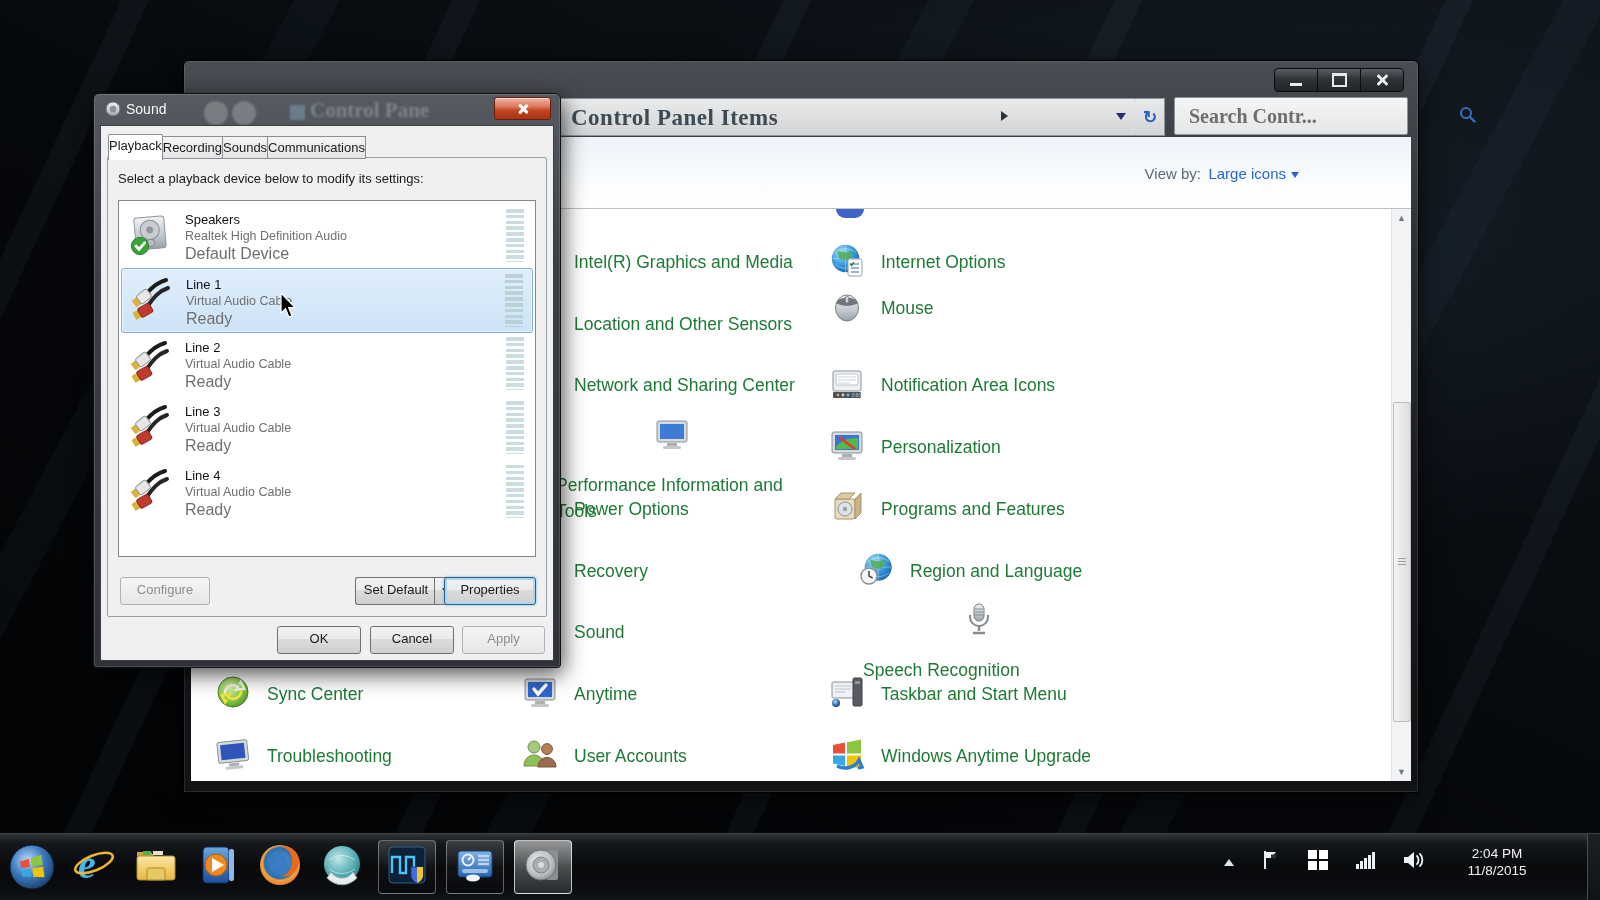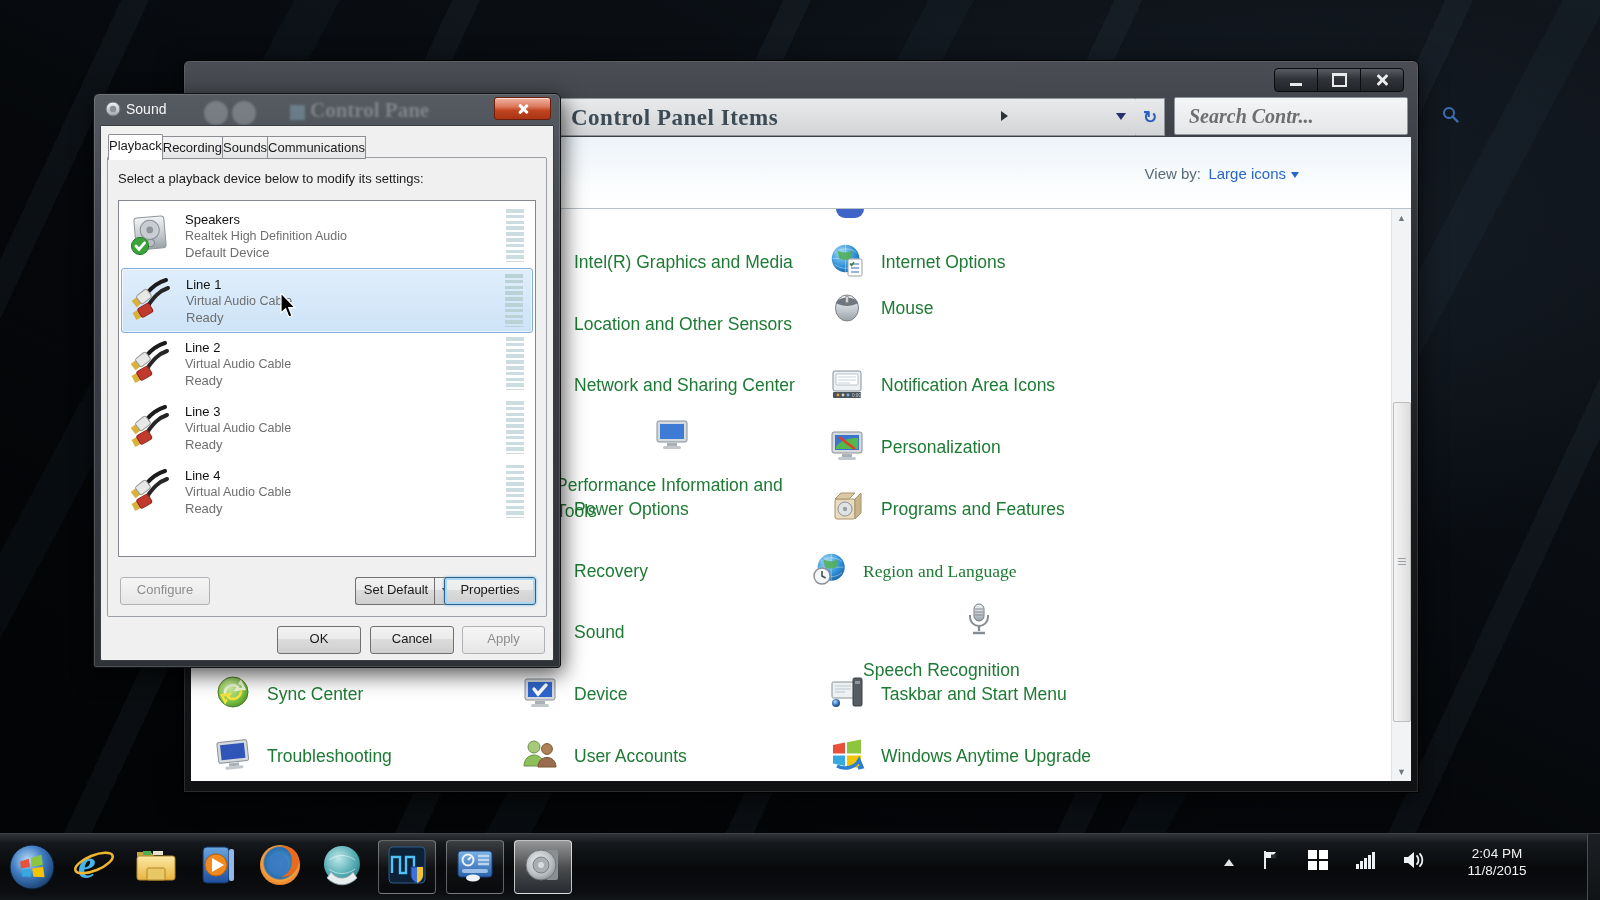--- a/index.html
+++ b/index.html
@@ -29,21 +29,21 @@
   .address-text{position:absolute;left:200px;top:6px;font-family:"Liberation Serif",serif;
     font-weight:bold;font-size:23px;color:var(--address_text,#3d4b55);letter-spacing:.5px}
   .address-caret{position:absolute;left:630px;top:12px;width:0;height:0;border-left:7px solid #2c3338;border-top:5px solid transparent;border-bottom:5px solid transparent}
   .address-drop{position:absolute;right:10px;top:14px;width:0;height:0;border-top:7px solid #26306e;border-left:5px solid transparent;border-right:5px solid transparent}
   .refresh-btn{position:absolute;left:946px;top:3px;width:28px;height:36px;background:linear-gradient(#e9eaeb,#d2d4d6);
     border:1px solid #8f959b;border-left:none;display:flex;align-items:center;justify-content:center;
     color:#2b5fc0;font-size:17px;font-weight:bold}
   .search-box{position:absolute;left:984px;top:2px;width:232px;height:36px;background:linear-gradient(#f4f5f6,#e4e6e8);
     border:1px solid #8f959b;border-radius:2px;display:flex;align-items:center}
   .search-input{flex:1;border:none;background:transparent;outline:none;padding:0 4px 0 14px;
-    font-family:"Liberation Serif",serif;font-style:italic;font-weight:bold;font-size:20px;color:#555}
+    font-family:"Liberation Serif",serif;font-weight:bold;font-size:20px;color:#555}
   .search-input::placeholder{color:#6e6e6e}
   .search-icon{margin-right:10px}
   .cp-band{position:absolute;left:7px;right:7px;top:76px;height:71px;
     background:linear-gradient(#edf3f9,#fbfdfe 70%,#ffffff);border-bottom:1px solid #cdd5dc}
   .viewby{position:absolute;right:110px;top:28px;font-size:15px;color:#5a6a75} 
   .viewlink{position:absolute;right:112px;top:28px;font-size:15px;color:#2a66c8;white-space:nowrap}
   .viewlink .dd{display:inline-block;width:0;height:0;border-top:6px solid #2a66c8;border-left:4px solid transparent;border-right:4px solid transparent;margin-left:5px;vertical-align:middle}
   .cp-content{position:absolute;left:7px;right:7px;top:147px;bottom:11px;background:#fff;border-top:1px solid #b9c2ca}
   .cp-item{position:absolute;width:300px;height:62px;display:flex;align-items:center;gap:16px;cursor:pointer}
   .cp-item .lbl{font-size:17.5px;color:var(--item_green,#1e7a34);line-height:26px;width:232px}
@@ -78,21 +78,21 @@
   .tab:first-child{border-left:1px solid #8c8e94}
   .tab.active{height:25px;background:#fff;border:1px solid #8c8e94;border-bottom:none;position:relative;top:1px;border-radius:2px 2px 0 0}
   .tabpage{position:absolute;left:6px;right:6px;top:31px;height:458px;background:#f0f0f0;border:1px solid #9aa0a6;border-radius:0 2px 2px 2px}
   .prompt{position:absolute;left:10px;top:13px;font-size:13px;color:#1a1a1a}
   .devlist{position:absolute;left:10px;right:10px;top:42px;height:355px;background:#fff;border:1px solid #828790;overflow:hidden}
   .dev{position:absolute;left:2px;right:2px;height:63px;border-radius:3px}
   .dev.sel{background:linear-gradient(#e0eefb,#cde3f7);border:1px solid #84acdd;box-shadow:inset 0 0 0 1px rgba(255,255,255,.6)}
   .dev .ic{position:absolute;left:6px;top:9px}
   .dev .nm{position:absolute;left:64px;top:8px;font-size:13px;color:#111}
   .dev .ds{position:absolute;left:64px;top:25px;font-size:12.5px;color:#6f6f6f}
-  .dev .st{position:absolute;left:64px;top:41px;font-size:13px;color:#6f6f6f}
+  .dev .st{position:absolute;left:64px;top:41px;font-size:16px;color:#6f6f6f}
   .vu{position:absolute;right:9px;top:5px;width:18px;height:53px;
     background:repeating-linear-gradient(180deg,#ccdde1 0 3.5px,rgba(255,255,255,0) 3.5px 5.8px)}
   .dev.sel .vu{background:repeating-linear-gradient(180deg,#b9d2d6 0 3.5px,rgba(255,255,255,0) 3.5px 5.8px)}
   .btn{display:inline-block;text-align:center;font-size:13px;color:#1a1a1a;
     background:linear-gradient(#f2f2f2,#ebebeb 45%,#dcdcdc 46%,#cfcfcf);
     border:1px solid #707070;border-radius:3px;line-height:24px;cursor:pointer}
   .btn.disabled{color:#8d8d8d;background:linear-gradient(#f5f5f5,#efefef 45%,#e6e6e6);border-color:#aeb2b6;cursor:default}
   .btn.focus{border-color:#2c628b;box-shadow:0 0 0 2px #a9d6f0 inset, 0 0 3px #6fb4e0}
   .b-configure{position:absolute;left:12px;top:419px;width:88px;height:26px}
   .b-setdefault{position:absolute;right:110px;top:419px;width:80px;height:26px;border-radius:3px 0 0 3px;border-right:none}
@@ -301,21 +301,21 @@
         <span class="lbl">Sound</span>
       </div>
       <div class="cp-item" style="left: 331px; top: 453.9px;">
         <span><svg width="36" height="36" viewBox="0 0 36 36">
             <rect x="3" y="5" width="30" height="21" rx="2" fill="#d5dade" stroke="#8a9096"></rect>
             <rect x="6" y="8" width="24" height="15" fill="#2f66cc"></rect>
             <rect x="13" y="27" width="10" height="3" fill="#aab0b5"></rect>
             <rect x="9" y="30" width="18" height="3" rx="1.5" fill="#c3c8cc"></rect>
             <path d="M12 15l4 5 8-9" stroke="#fff" stroke-width="3.4" fill="none" stroke-linecap="round"></path>
           </svg></span>
-        <span class="lbl">Device</span>
+        <span class="lbl">Anytime</span>
       </div>
       <div class="cp-item" style="left: 331px; top: 515.6px;">
         <span><svg width="36" height="36" viewBox="0 0 36 36">
             <circle cx="12" cy="11" r="6" fill="#a7c97c" stroke="#6e9148"></circle>
             <path d="M2 30c0-7 5-11 10-11s10 4 10 11z" fill="#8fbf5a" stroke="#6e9148"></path>
             <circle cx="25" cy="13" r="5.4" fill="#b08057" stroke="#7c5433"></circle>
             <path d="M16 31c0-6 4.4-9.6 9-9.6s9 3.6 9 9.6z" fill="#9a6b4f" stroke="#7c5433"></path>
           </svg></span>
         <span class="lbl">User Accounts</span>
       </div>
@@ -367,21 +367,21 @@
       <div class="cp-item" style="left: 638px; top: 268.8px;">
         <span><svg width="36" height="36" viewBox="0 0 36 36">
             <rect x="6" y="10" width="20" height="20" rx="2" fill="#e9dcc0" stroke="#a8936a"></rect>
             <path d="M6 10l6-6h14l-6 6z" fill="#d9c9a4" stroke="#a8936a"></path>
             <path d="M26 30V10l6-6v20z" fill="#c9b589" stroke="#a8936a"></path>
             <circle cx="16" cy="20" r="7" fill="#dfe3e6" stroke="#8a9096"></circle>
             <circle cx="16" cy="20" r="2.2" fill="#9aa1a7"></circle>
           </svg></span>
         <span class="lbl">Programs and Features</span>
       </div>
-      <div class="cp-item" style="left: 620px; top: 330.5px; font-family: Liberation Serif, serif;">
+      <div class="cp-item" style="left: 667px; top: 330.5px;">
         <span><svg width="36" height="36" viewBox="0 0 36 36">
             <g transform="translate(4 0) scale(.9)">
               <circle cx="18" cy="18" r="15" fill="url(#gGlobe)"></circle>
               <path d="M6 12c6-6 18-6 24 0M6 24c6 6 18 6 24 0M18 3v30M4 18h28" stroke="rgba(255,255,255,.4)" fill="none"></path>
               <path d="M9 9c4 3 13 3 17 0l-2 9c-4 2-9 2-13 0z" fill="#4fae52" opacity=".85"></path>
             </g>
             <circle cx="11" cy="25" r="8" fill="#f4f6f7" stroke="#8a9096" stroke-width="1.4"></circle>
             <path d="M11 20v5l3.6 2" stroke="#44505a" stroke-width="1.6" fill="none"></path>
           </svg></span>
         <span class="lbl">Region and Language</span>

